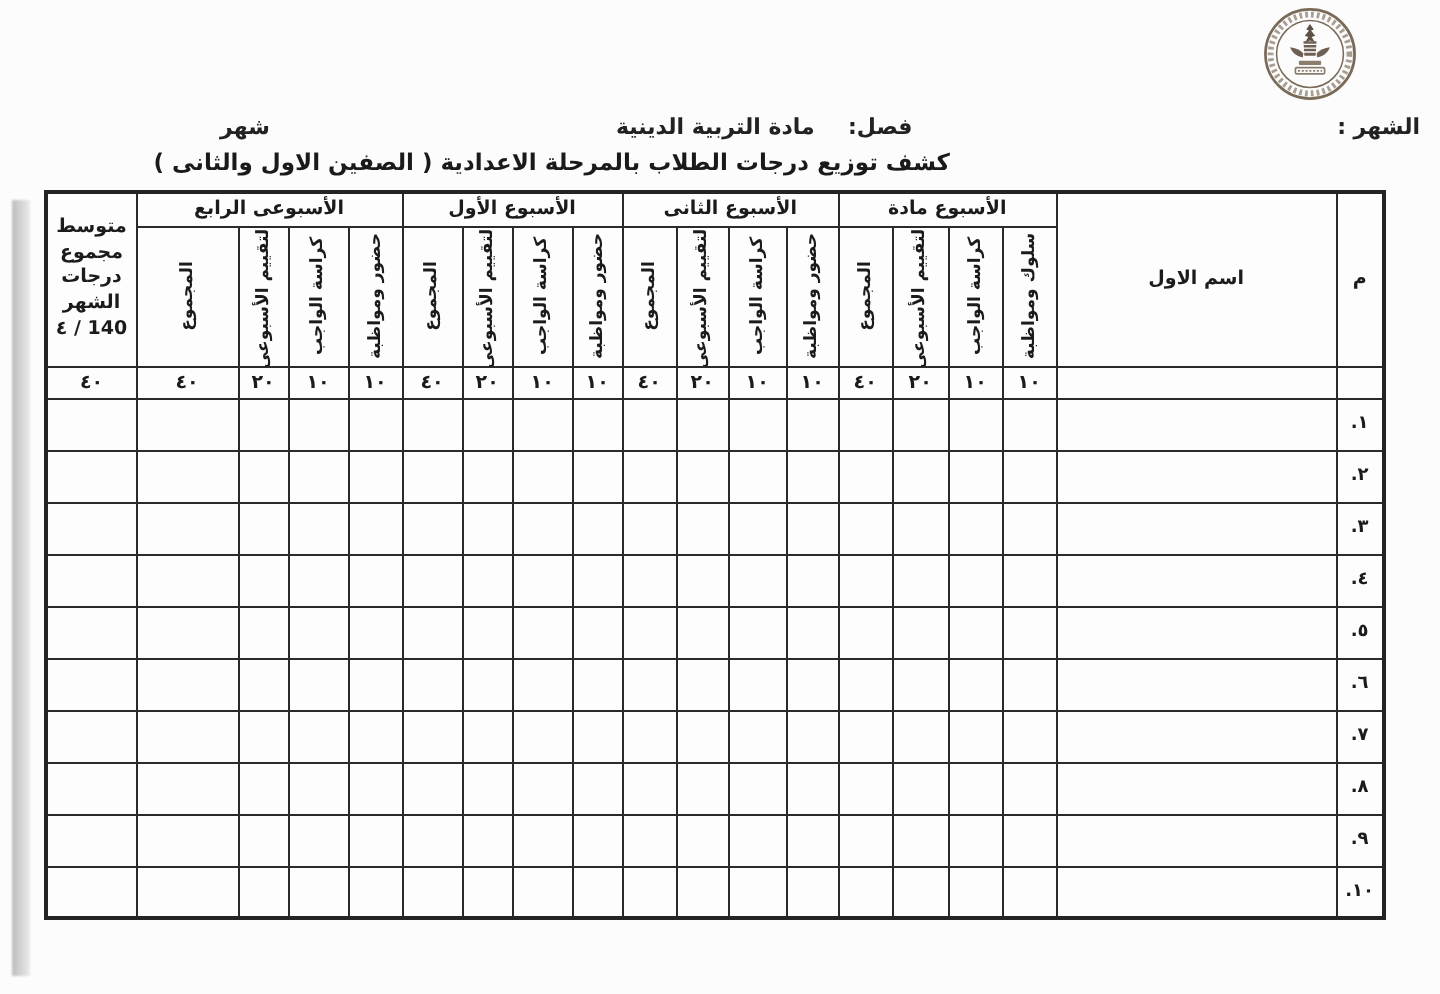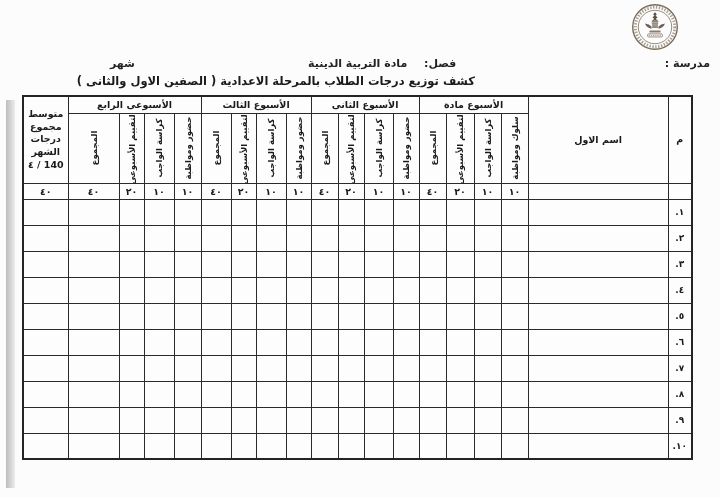--- a/index.html
+++ b/index.html
@@ -68,21 +68,21 @@
   <path d="M30 10.5 l2.2 3.2 -1.6 .6 2.4 3 -2 .8 1.8 3 -2.8 -1 -2.8 1 1.8 -3 -2 -.8 2.4 -3 -1.6 -.6 z" fill="#5d5146"></path>
   <path d="M26.2 20.5 h7.6 l-.5 8.5 h-6.6 z" fill="#6e6052"></path>
   <path d="M26 22.4 h8 M25.9 24.6 h8.2 M26 26.8 h8" stroke="#fdfdfd" stroke-width="0.8"></path>
   <path d="M25.8 30 q-5.5 -1 -7.5 -6 q5 .6 7.8 3.6 z" fill="#6e6052"></path>
   <path d="M34.2 30 q5.5 -1 7.5 -6 q-5 .6 -7.8 3.6 z" fill="#6e6052"></path>
   <rect x="23.5" y="32" width="13" height="2.4" rx="0.6" fill="#8b7d6e"></rect>
   <rect x="21.5" y="36" width="17" height="3.6" rx="0.8" fill="none" stroke="#8b7d6e" stroke-width="1"></rect>
   <path d="M23 37.8 h14" stroke="#8b7d6e" stroke-width="1" stroke-dasharray="1.2 1"></path>
 </svg>
 
-<span class="hdr-label lbl-school">مدرسة :</span>
+<span class="hdr-label lbl-school">الشهر :</span>
 <span class="hdr-label lbl-class">فصل:</span>
 <span class="hdr-label lbl-subject">مادة التربية الدينية</span>
 <span class="hdr-label lbl-month">شهر</span>
 <div class="doc-title">كشف توزيع درجات الطلاب بالمرحلة الاعدادية ( الصفين الاول والثانى )</div>
 
 <table class="grades">
   <colgroup>
       <col style="width: 24px;">
       <col style="width: 140px;">
       <col style="width: 27px;">
@@ -102,21 +102,21 @@
       <col style="width: 25px;">
       <col style="width: 51px;">
       <col style="width: 45px;">
     </colgroup>
   <thead>
       <tr class="grp-row">
         <th class="serial-h" rowspan="2">م</th>
         <th class="name-h" rowspan="2">اسم الاول</th>
         <th colspan="4">الأسبوع مادة</th>
         <th colspan="4">الأسبوع الثانى</th>
-        <th colspan="4">الأسبوع الثالث</th>
+        <th colspan="4">الأسبوع الأول</th>
         <th colspan="4">الأسبوعى الرابع</th>
         <th class="avg-h" rowspan="2">متوسط مجموع درجات الشهر 140 / ٤</th>
       </tr>
       <tr class="vrow">
         <th class="vcell">
           <span>سلوك ومواظبة</span>
         </th>
         <th class="vcell">
           <span>كراسة الواجب</span>
         </th>

